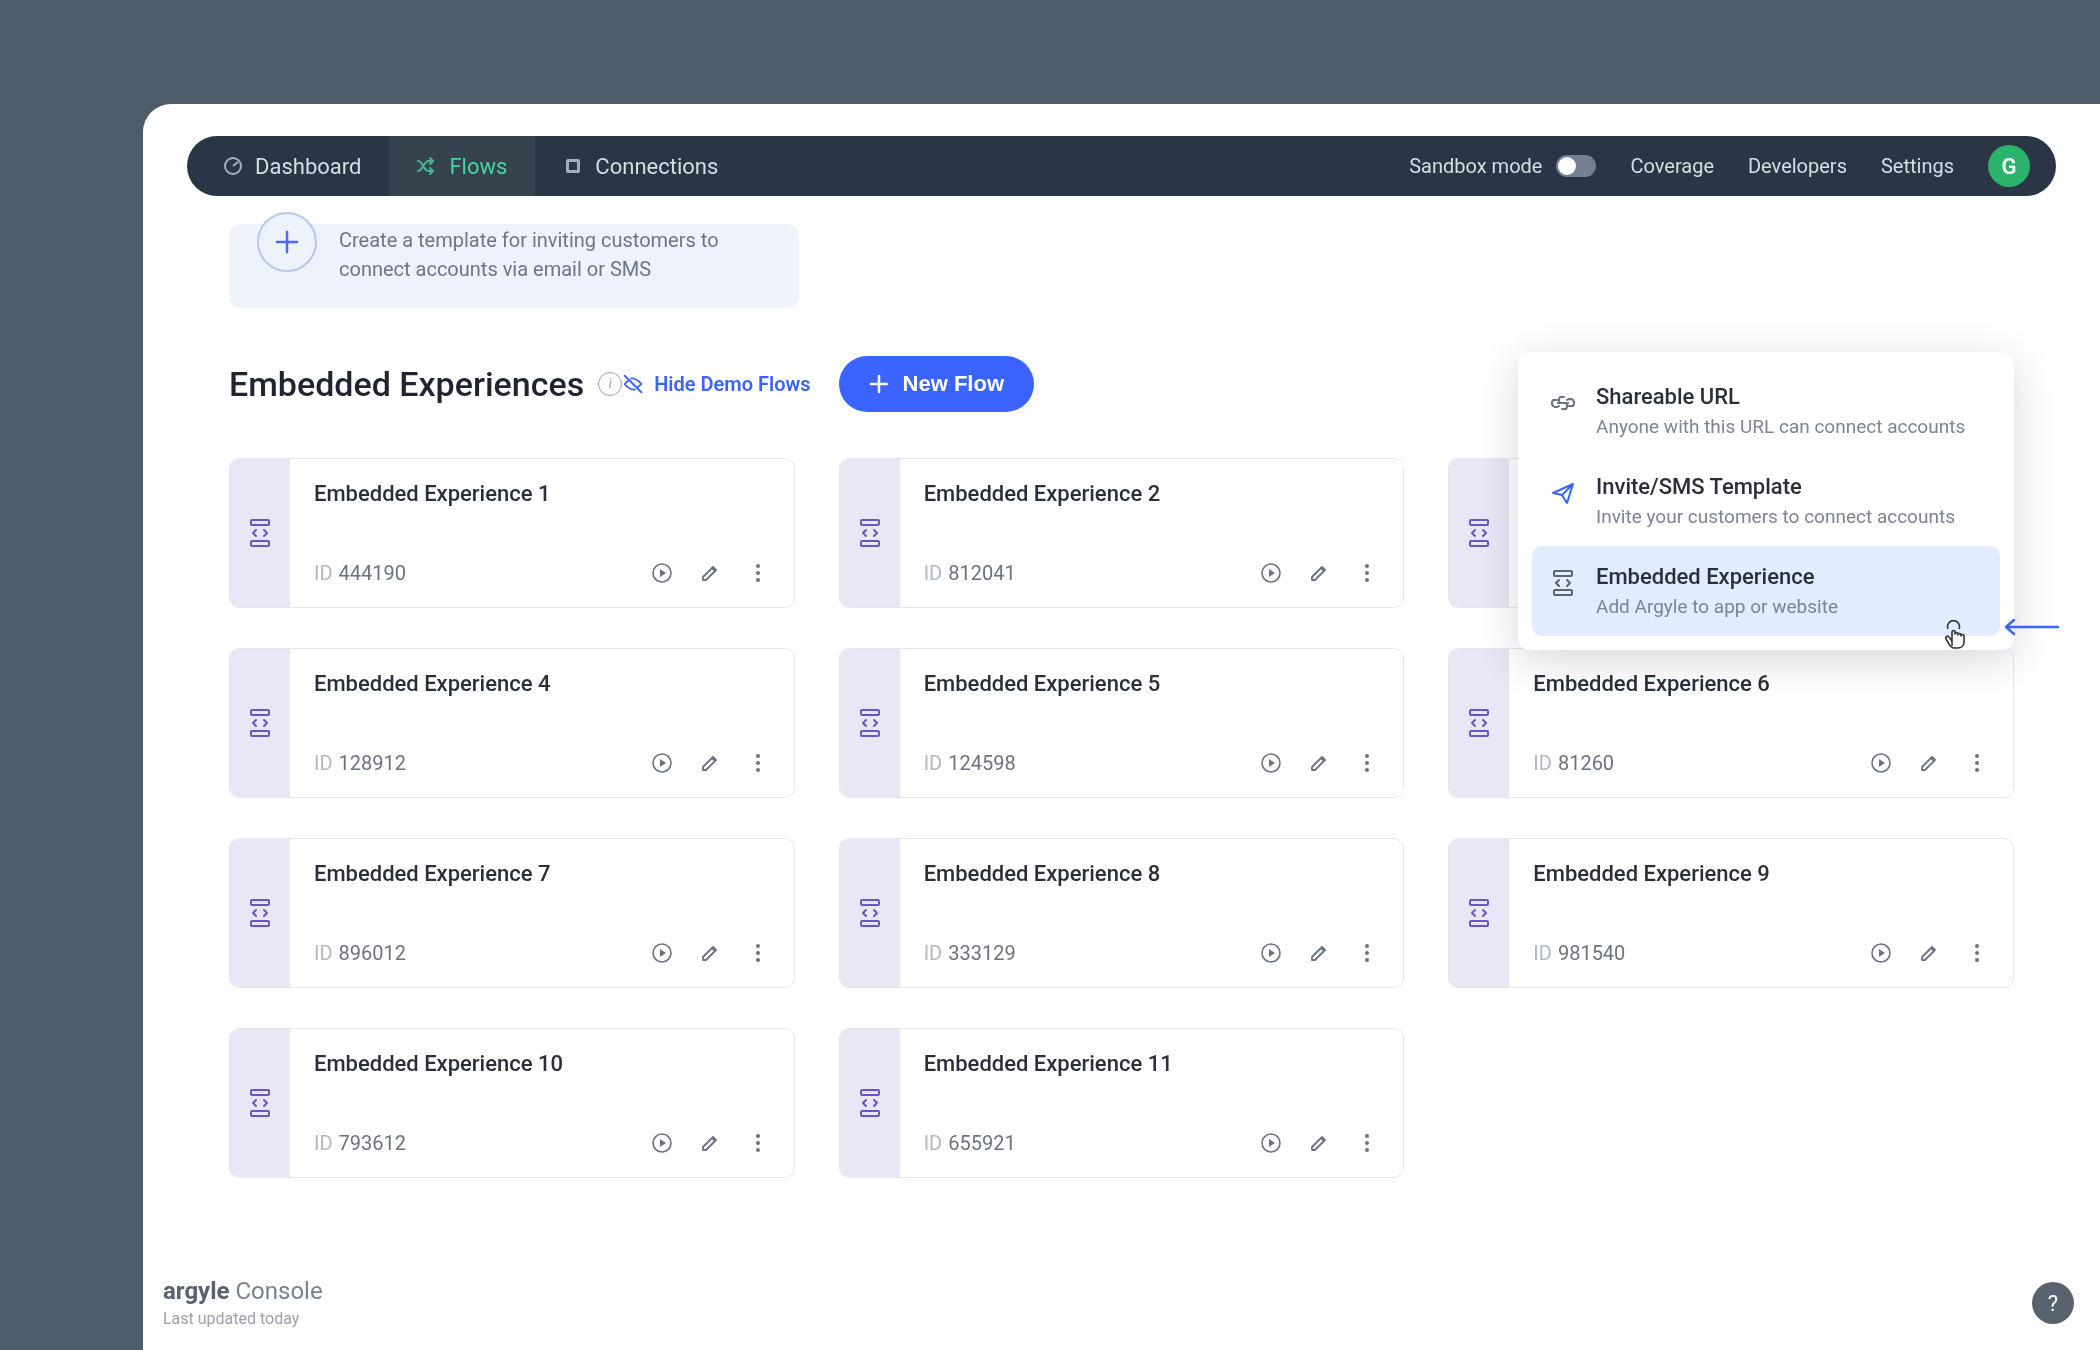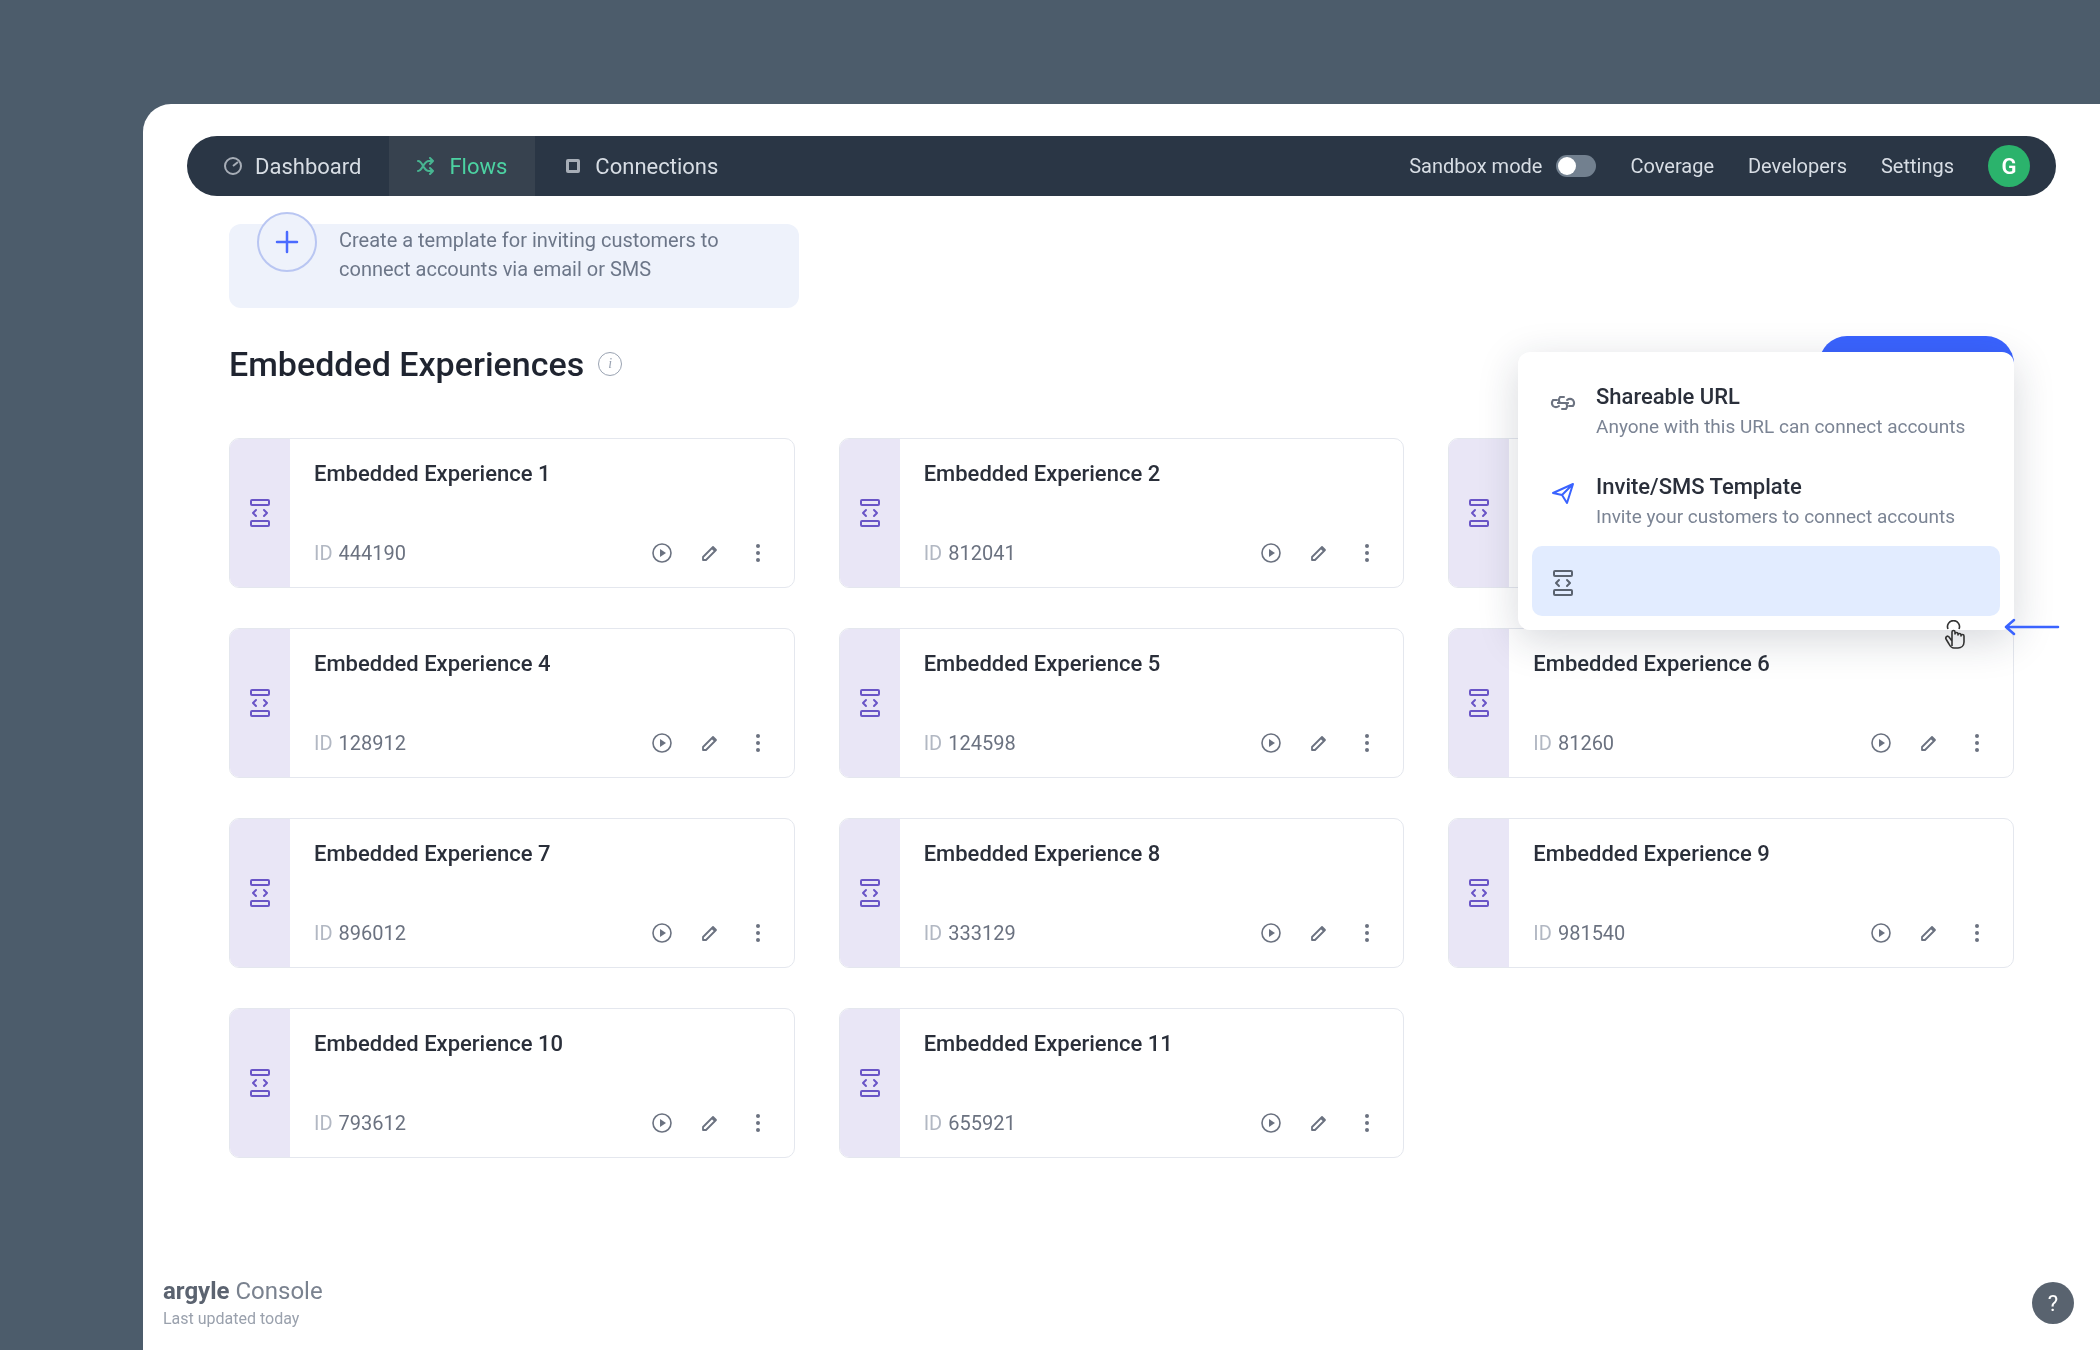--- a/index.html
+++ b/index.html
@@ -82,22 +82,22 @@
     width: 60px; height: 60px; border: 2px solid #b9c6f2; border-radius: 50%;
     display:flex; align-items:center; justify-content:center; color:#4a6aff; font-size:30px;
     margin-top: -12px;
     background:#eef2fb;
     flex-shrink:0;
     cursor:pointer;
   }
   .template-text { color:#6c7688; font-size:20px; line-height:1.45; padding-top:2px; }
   
   .section-header {
-    margin-top: 28px;
-    display:flex; align-items:center; justify-content:space-between;
+    margin-top: 48px;
+    display:flex; align-items:center; 
   }
   .section-title { display:flex; align-items:center; gap:14px; }
   .section-title h2 { font-size: 34px; font-weight: 500; color:#1f2430; }
   .info-icon { width:24px; height:24px; border:1.5px solid #9aa3b2; border-radius:50%; color:#9aa3b2; font-size:14px; display:flex; align-items:center; justify-content:center; font-style:italic; font-family:serif;}
   .header-actions { display:flex; align-items:center; gap:28px; }
   .hide-demo { color:#3a63ff; font-size:20px; font-weight:600; display:flex; align-items:center; gap:10px; cursor:pointer;}
   .new-flow-btn {
     background:#3a63ff; color:#fff; border:none; border-radius:28px; height:56px; padding:0 30px;
     font-size:22px; font-weight:600; display:flex; align-items:center; gap:14px; cursor:pointer;
   }
@@ -653,20 +653,24 @@
         </div>
       </div>
       <div class="dd-item hover">
         <div class="dd-icon">
           <svg width="24" height="28" viewBox="0 0 24 28">
             <rect x="3" y="2" width="18" height="5" rx="1" fill="none" stroke="#5b6370" stroke-width="2"></rect>
             <rect x="3" y="21" width="18" height="5" rx="1" fill="none" stroke="#5b6370" stroke-width="2"></rect>
             <path d="M8 11 L5 14 L8 17 M16 11 L19 14 L16 17" fill="none" stroke="#5b6370" stroke-width="2" stroke-linecap="round" stroke-linejoin="round"></path>
           </svg>
         </div>
+        <div>
+          <div class="dd-title">Embedded Experience</div>
+          <div class="dd-sub">Add Argyle to app or website</div>
+        </div>
       </div>
     </div>
 
   <div class="cursor-pointer-icon">
     <svg width="26" height="30" viewBox="0 0 26 30">
         <path d="M10 26 L10 12 C10 10 13 10 13 12 L13 14 C13 12 16 12 16 14 L16 15 C16 13 19 13 19 15 L19 16 C19 14 22 14 22 16 L22 22 C22 26 19 28 16 28 L12 28 C10 28 8 26 7 24 L4 19 C3 17 6 15 7 17 L10 21 M6 9 A6 6 0 1 1 17 9" fill="none" stroke="#333" stroke-width="1.6" stroke-linejoin="round"></path>
       </svg>
   </div>
   <div class="arrow-annotation">
     <svg width="60" height="22" viewBox="0 0 60 22">

